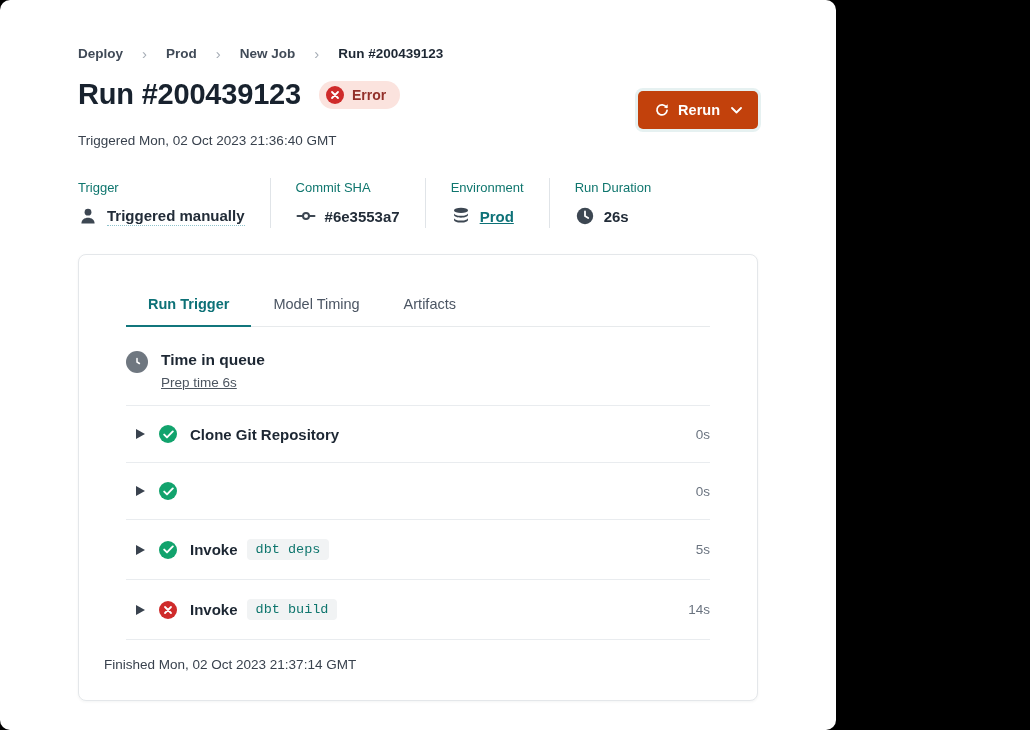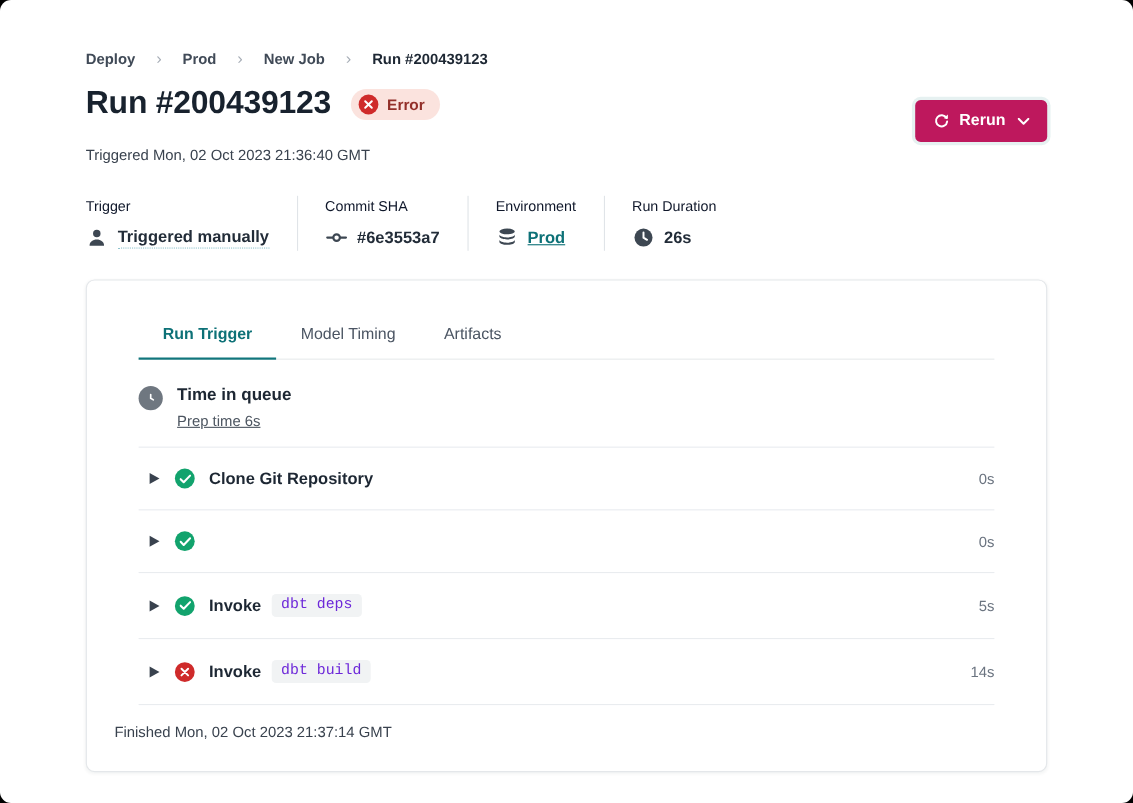--- a/index.html
+++ b/index.html
@@ -2,21 +2,21 @@
 <html><head>
 <meta charset="utf-8">
 <style>
   * { box-sizing: border-box; margin: 0; padding: 0; }
   html,body { background:#000; }
   body {
     font-family: "Liberation Sans", "DejaVu Sans", sans-serif;
     width: 1030px; height: 730px;
   }
   .page {
-    width: 1030px; height: 730px; background: #ffffff;
+    width: 836px; height: 730px; background: #ffffff;
     border-radius: 10px; overflow: hidden; position: relative;
     color: #222c38;
   }
   .content { padding: 0 78px; }
 
   
   .breadcrumb { display:flex; align-items:center; gap:19px; margin-top:45px;
     font-size:13.5px; color:#404a57; font-weight:600; }
   .crumb { cursor:pointer; }
   .crumb.last { color:#1d2733; font-weight:700; }
@@ -30,29 +30,29 @@
   .status-badge .badge-text { font-size:14px; font-weight:600; color:#93302a; }
   .circle-icon { width:18px; height:18px; border-radius:50%; display:inline-flex;
     align-items:center; justify-content:center; flex:0 0 auto; }
   .circle-icon.red { background:#cf2b2b; }
   .circle-icon.green { background:#12a36d; }
   .circle-icon.gray { background:#6f7780; width:22px; height:22px; }
   .triggered-line { margin-top:22px; font-size:13.5px; color:#39424e; }
 
   .rerun-btn { position:absolute; top:91px; right:78px; height:38px;
     display:flex; align-items:center; gap:9px; padding:0 16px;
-    background:#be185d; color:#fff; border:none; border-radius:5px;
+    background:#c2410c; color:#fff; border:none; border-radius:5px;
     font-size:14.5px; font-weight:600; cursor:pointer;
     font-family:inherit; box-shadow:0 0 0 3px rgba(13,113,119,0.10); }
 
   
   .meta-row { display:flex; margin-top:30px; }
   .meta-col { padding:2px 25px; border-left:1px solid #e0e4e8; }
   .meta-col:first-child { padding-left:0; border-left:none; }
-  .meta-label { font-size:13px; color:#0f172a; }
+  .meta-label { font-size:13px; color:#0f766e; }
   .meta-value { display:flex; align-items:center; gap:9px; margin-top:11px;
     font-size:15px; color:#222c38; font-weight:600; }
   .meta-value .mv-text { font-weight:600; }
   .dotted-u { border-bottom:1.5px dotted #8fc3cd; padding-bottom:1px; cursor:pointer; }
   .teal-link { color:#0d7177; text-decoration:underline; font-weight:600; cursor:pointer; }
   .meta-icon { color:#3d4752; display:inline-flex; }
 
   
   .card { margin:26px 78px 0; border:1px solid #e4e7ea; border-radius:8px;
     background:#fff; box-shadow:0 1px 3px rgba(20,30,40,0.05); padding:0 22px 0; }
@@ -70,21 +70,21 @@
   .divider { height:1px; background:#e9ecef; margin:0 25px; }
 
   .step-row { display:flex; align-items:center; margin:0 25px; padding:19px 0; }
   .caret { width:0; height:0; border-left:9px solid #39424e;
     border-top:5.5px solid transparent; border-bottom:5.5px solid transparent;
     margin:0 14px 0 10px; cursor:pointer; flex:0 0 auto; }
   .step-status { margin-right:13px; }
   .step-title { font-size:15px; font-weight:700; color:#1d2733; }
   .code-chip { font-family:"Liberation Mono","DejaVu Sans Mono",monospace;
     background:#f1f3f4; border-radius:4px; padding:3px 9px; margin-left:9px;
-    font-size:13.5px; color:#6d28d9; }
+    font-size:13.5px; color:#0f766e; }
   .step-duration { margin-left:auto; font-size:13.5px; color:#6b7480; }
 
   .finished-line { margin:17px 3px 0; padding-bottom:28px; font-size:13.5px; color:#39424e; }
 </style>
 </head>
 <body>
 
 <div class="page">
   <div class="content">
 

